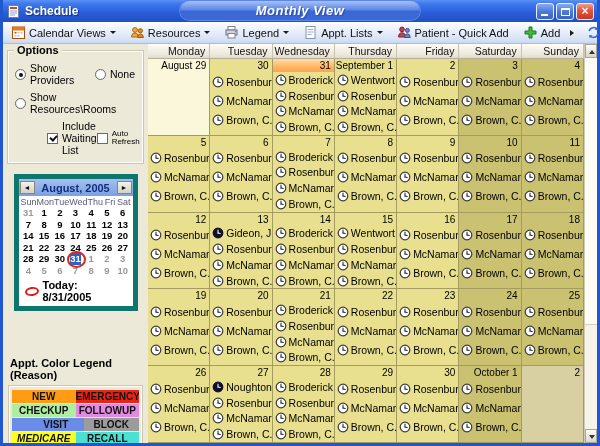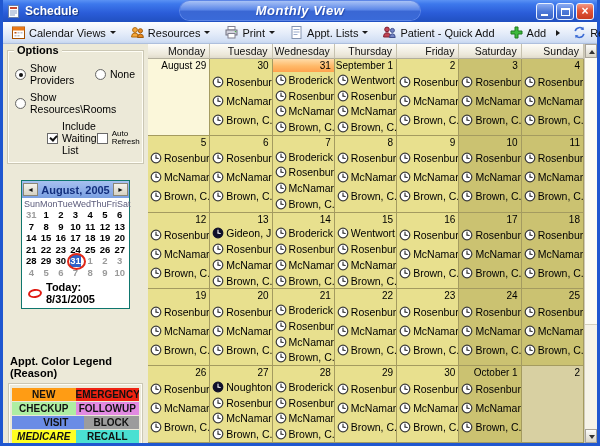--- a/index.html
+++ b/index.html
@@ -49,21 +49,21 @@
   .opt-row { display:flex; align-items:center; margin:3px 0 5px 2px; font-size:10.5px; color:#000; }
   .radio { width:11px; height:11px; border-radius:50%; border:1px solid #6a6a6a; background:radial-gradient(#ffffff 55%,#dcdcd4); margin-right:4px; position:relative; flex:0 0 11px; }
   .radio.on::after { content:""; position:absolute; left:3px; top:3px; width:4px; height:4px; border-radius:50%; background:#111; }
   .checkbox { width:11px; height:11px; border:1px solid #6a6a6a; background:#fff; margin-right:4px; position:relative; flex:0 0 11px; }
   .checkbox.on::after { content:""; position:absolute; left:2px; top:1px; width:5px; height:3px;
                         border-left:2px solid #111; border-bottom:2px solid #111; transform:rotate(-48deg); }
   .spacer { flex:1; }
   .tiny2 { font-size:8px; line-height:8px; color:#000; }
 
   
-  .minical { width:109px; margin:16px auto 0 auto; background:#fff; border:1px solid #0f766e; }
+  .minical { width:124px; margin:10px auto 0 auto; background:#fff; border:5px solid #0f766e; }
   .mc-head { height:17px; display:flex; align-items:center; background:linear-gradient(180deg,#a7c0f0,#7fa0e2 60%,#7aa0e2); background:linear-gradient(180deg,#a7c0f0,#7aa0e2); padding:0 1px; }
   .mc-arrow { width:15px; height:13px; background:linear-gradient(#f4f2ea,#d6d2c4); border:1px solid #8a8676; font-size:7px; line-height:11px; text-align:center; color:#111; }
   .mc-title { flex:1; text-align:center; font-size:11px; font-weight:bold; color:#132f7e; }
   .mc-days { display:flex; padding:1px 2px 0 2px; }
   .mc-days span { flex:1; text-align:center; font-size:9px; color:#5a5a7a; }
   .mc-row { display:flex; padding:0 2px; }
   .mc-d { flex:1; text-align:center; font-size:9.5px; line-height:11.5px; color:#000; position:relative; }
   .mc-d.dim { color:#9a9a9a; }
   .mc-d.today { color:#fff; }
   .mc-d.today::before { content:""; position:absolute; left:2px; top:0; right:2px; bottom:0; background:#2e62c8; z-index:0; }
@@ -172,21 +172,21 @@
       <span class="dd"></span>
     </div>
     <span class="tsep"></span>
     <div class="tbtn">
       <svg class="tbicon" viewBox="0 0 15 15">
         <rect x="4" y="1.5" width="7" height="3.5" fill="#fff" stroke="#808090"></rect>
         <rect x="2" y="5" width="11" height="5" fill="#d4d4de" stroke="#70707e"></rect>
         <rect x="4" y="8.5" width="7" height="4.5" fill="#fff" stroke="#808090"></rect>
         <rect x="10.8" y="6" width="1.4" height="1.2" fill="#50b050"></rect>
       </svg>
-      <span>Print</span>
+      <span>Legend</span>
       <span class="dd"></span>
     </div>
     <span class="tsep"></span>
     <div class="tbtn">
       <svg class="tbicon" viewBox="0 0 15 15">
         <rect x="3" y="1.5" width="9" height="12" fill="#fff" stroke="#8494b0"></rect>
         <rect x="4.5" y="4" width="6" height="1" fill="#9aaccc"></rect>
         <rect x="4.5" y="6.5" width="6" height="1" fill="#9aaccc"></rect>
         <rect x="4.5" y="9" width="4" height="1" fill="#9aaccc"></rect>
       </svg>

